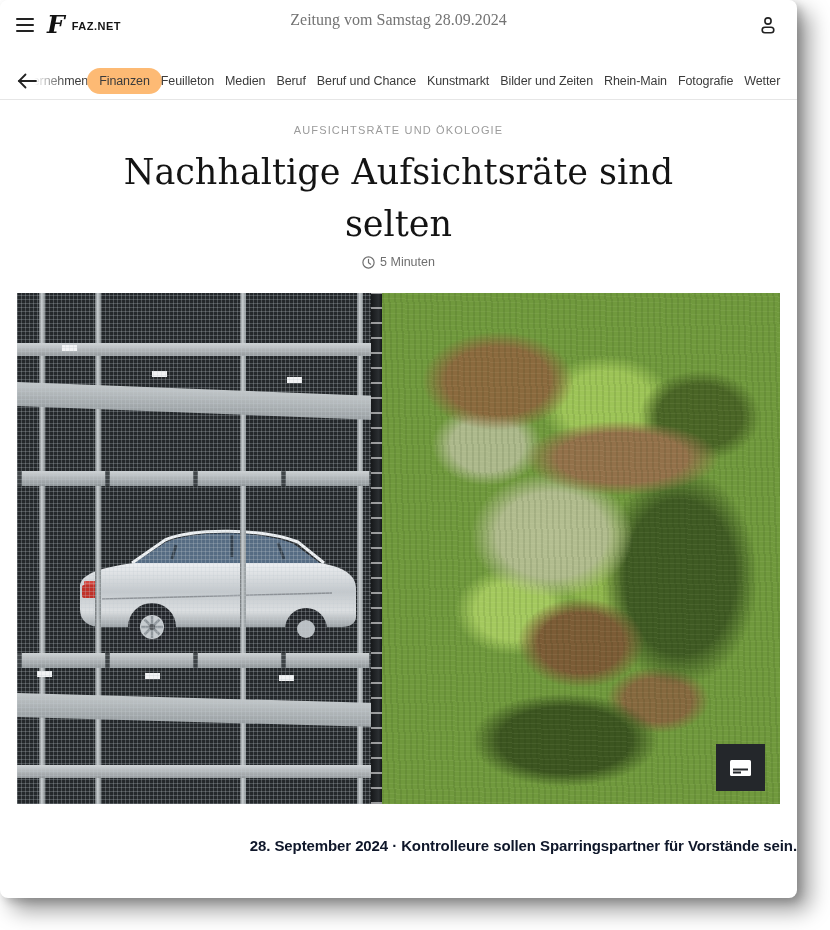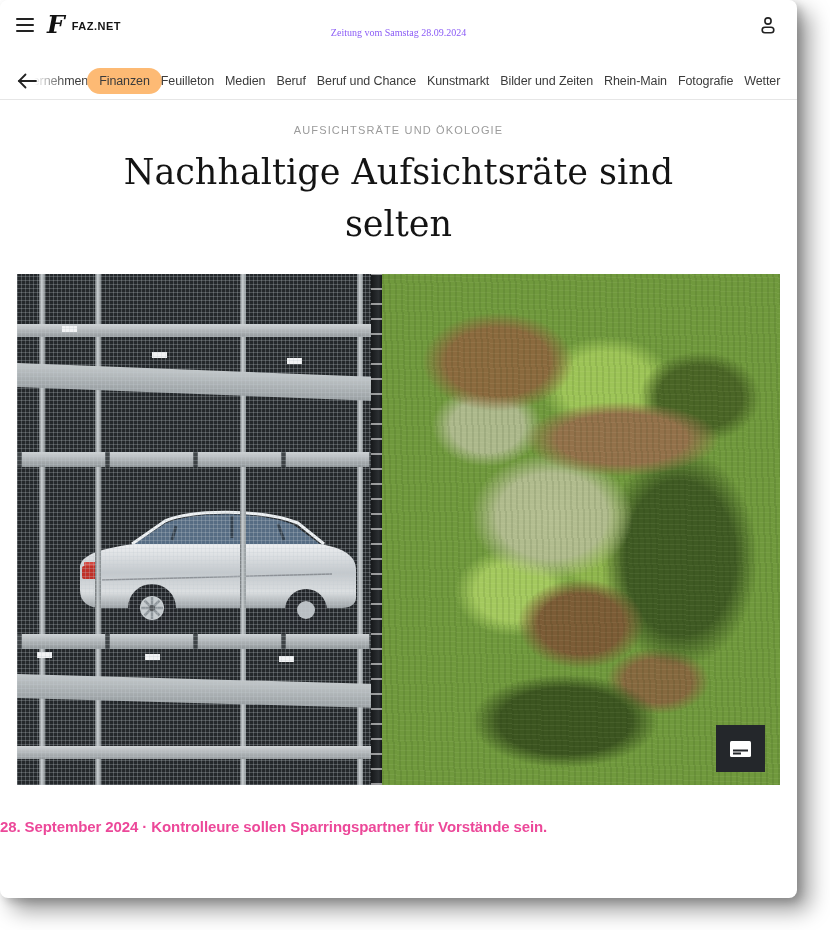--- a/index.html
+++ b/index.html
@@ -24,21 +24,21 @@
   .hamburger { position: absolute; left: 16px; top: 18px; width: 18px; height: 14px; cursor: pointer; }
   .hamburger i { display: block; height: 2px; background: #222; margin-bottom: 4px; border-radius: 1px; }
   .brand { position: absolute; left: 47px; top: 12px; display: flex; align-items: center; gap: 7px; cursor: pointer; }
   .brand .f-glyph { font-family: "DejaVu Serif", serif; font-weight: bold; font-style: italic; font-size: 25px; line-height: 1; color: #111; }
   .brand .net { font-size: 11px; font-weight: bold; letter-spacing: .5px; color: #141414; padding-top: 3px; }
   .masthead { text-align: center; padding-top: 8px; }
   .masthead .title {
     font-family: "DejaVu Serif", serif; font-weight: bold; font-style: italic;
     font-size: 23px; letter-spacing: -0.5px; color: #101010;
   }
-  .masthead .sub { font-family: "Liberation Serif", serif; font-size: 10px; color: #8b5cf6; margin-top: 19px; }
+  .masthead .sub { font-family: "Liberation Serif", serif; font-size: 16px; color: #737373; margin-top: 3px; }
   .account { position: absolute; right: 19px; top: 15px; cursor: pointer; }
 
   
   nav { position: relative; height: 38px; border-bottom: 1px solid #e6e6e6; overflow: hidden; }
   .nav-items {
     display: flex; gap: 11px; align-items: center; height: 100%;
     margin-left: -52px; white-space: nowrap;
     font-size: 12.5px; color: #3b3b3b; letter-spacing: -0.1px;
   }
   .nav-item { cursor: pointer; flex: 0 0 auto; }
@@ -115,21 +115,21 @@
       repeating-linear-gradient(0deg, rgba(255,255,255,0.55) 0 2px, transparent 2px 15px),
       linear-gradient(90deg, #16181a, #2b2f32 70%, #141618);
   }
   .cap-btn {
     position: absolute; right: 15px; bottom: 13px; width: 49px; height: 47px;
     background: #24272b; z-index: 6; border: none; cursor: pointer;
     display: flex; align-items: center; justify-content: center;
   }
 
   
-  .dateline { margin-top: 33px; text-align: left; font-weight: bold; font-size: 15px; color: #ec4899; letter-spacing: -0.1px; }
+  .dateline { margin-top: 33px; text-align: right; font-weight: bold; font-size: 15px; color: #0f172a; letter-spacing: -0.1px; }
 </style>
 </head>
 <body>
 
 <div class="page">
 
   <div class="topbar">
     <div class="hamburger">
         <i></i>
         <i></i>
@@ -169,20 +169,27 @@
       <svg width="20" height="16" viewBox="0 0 20 16" fill="none" stroke="#222" stroke-width="1.8" stroke-linecap="round">
         <path d="M19 8 H2"></path>
           <path d="M8.5 1.5 L2 8 L8.5 14.5"></path>
       </svg>
     </div>
   </nav>
 
   <div class="article-head">
     <div class="kicker">AUFSICHTSRÄTE UND ÖKOLOGIE</div>
     <h1>Nachhaltige Aufsichtsräte sind selten</h1>
+    <div class="readtime">
+      <svg width="13" height="13" viewBox="0 0 13 13" fill="none" stroke="#6f6f6f" stroke-width="1.2" stroke-linecap="round">
+        <circle cx="6.5" cy="6.5" r="5.6"></circle>
+          <path d="M6.5 3.4 V6.7 L8.6 8.2"></path>
+      </svg>
+      <span>5 Minuten</span>
+    </div>
   </div>
 
   <figure class="photo">
     <div class="mesh-left">
       <div class="post" style="left:22px"></div>
       <div class="post" style="left:78px"></div>
       <div class="post" style="left:223px"></div>
       <div class="post" style="left:340px"></div>
 
       <div class="beam" style="top:50px;height:13px"></div>

